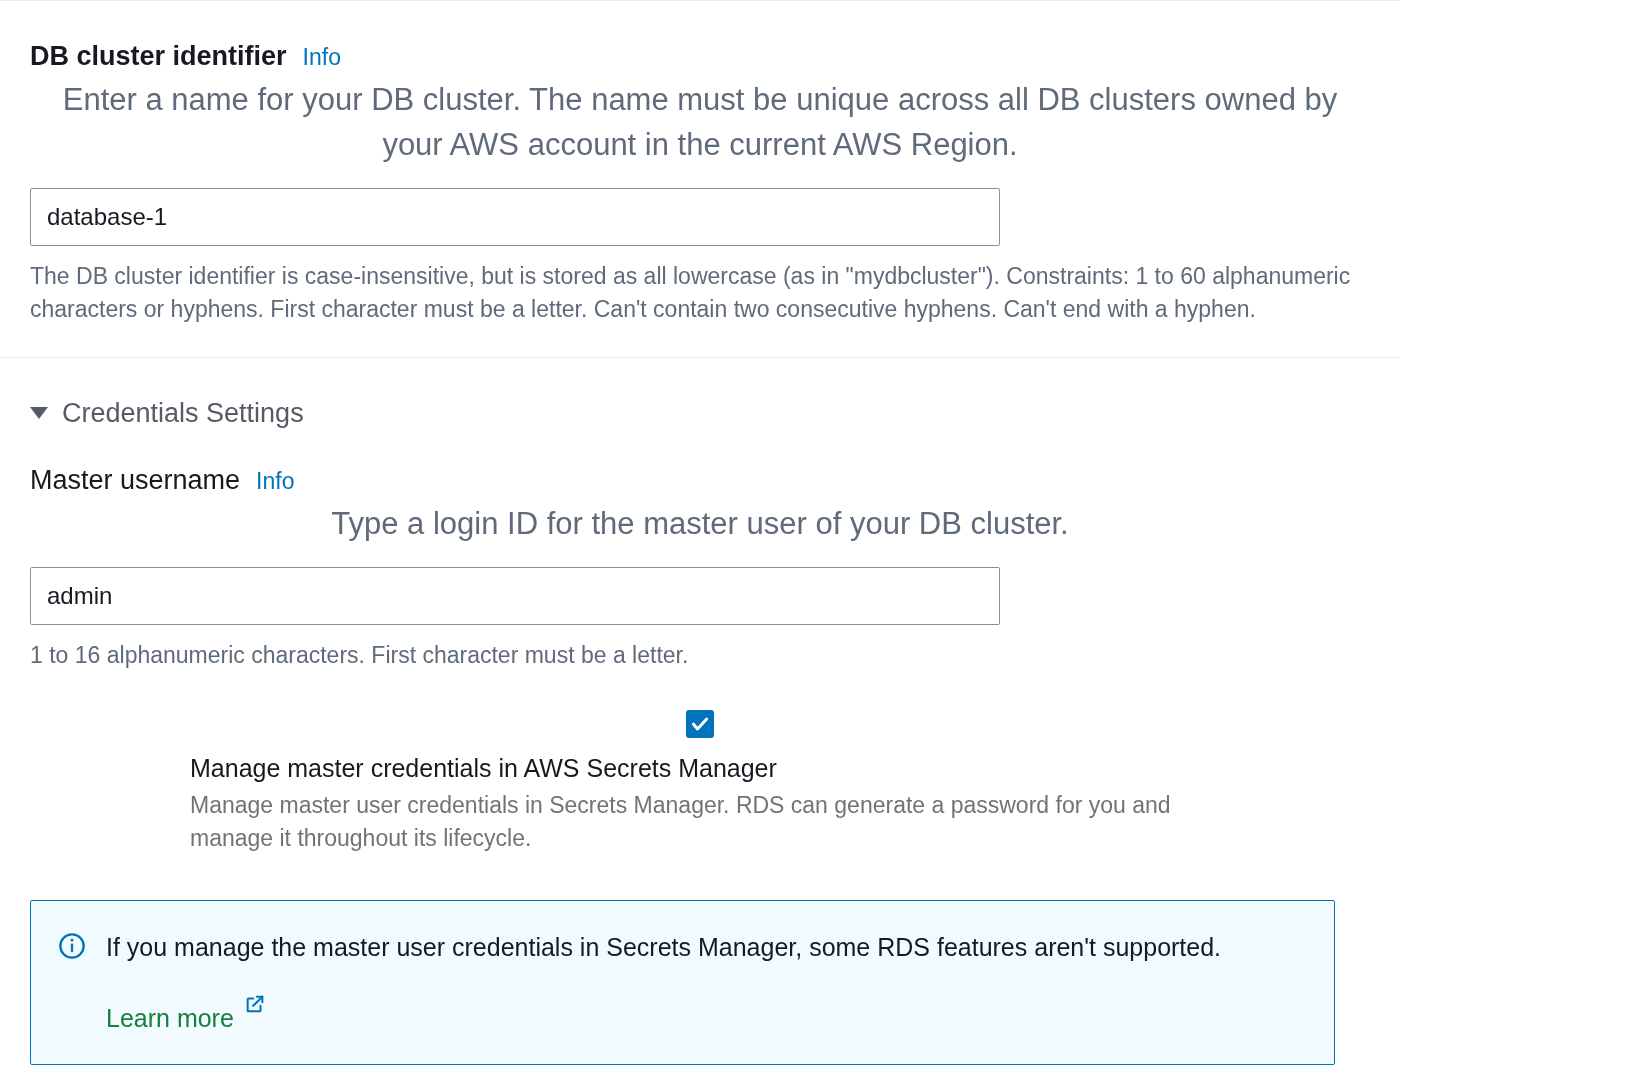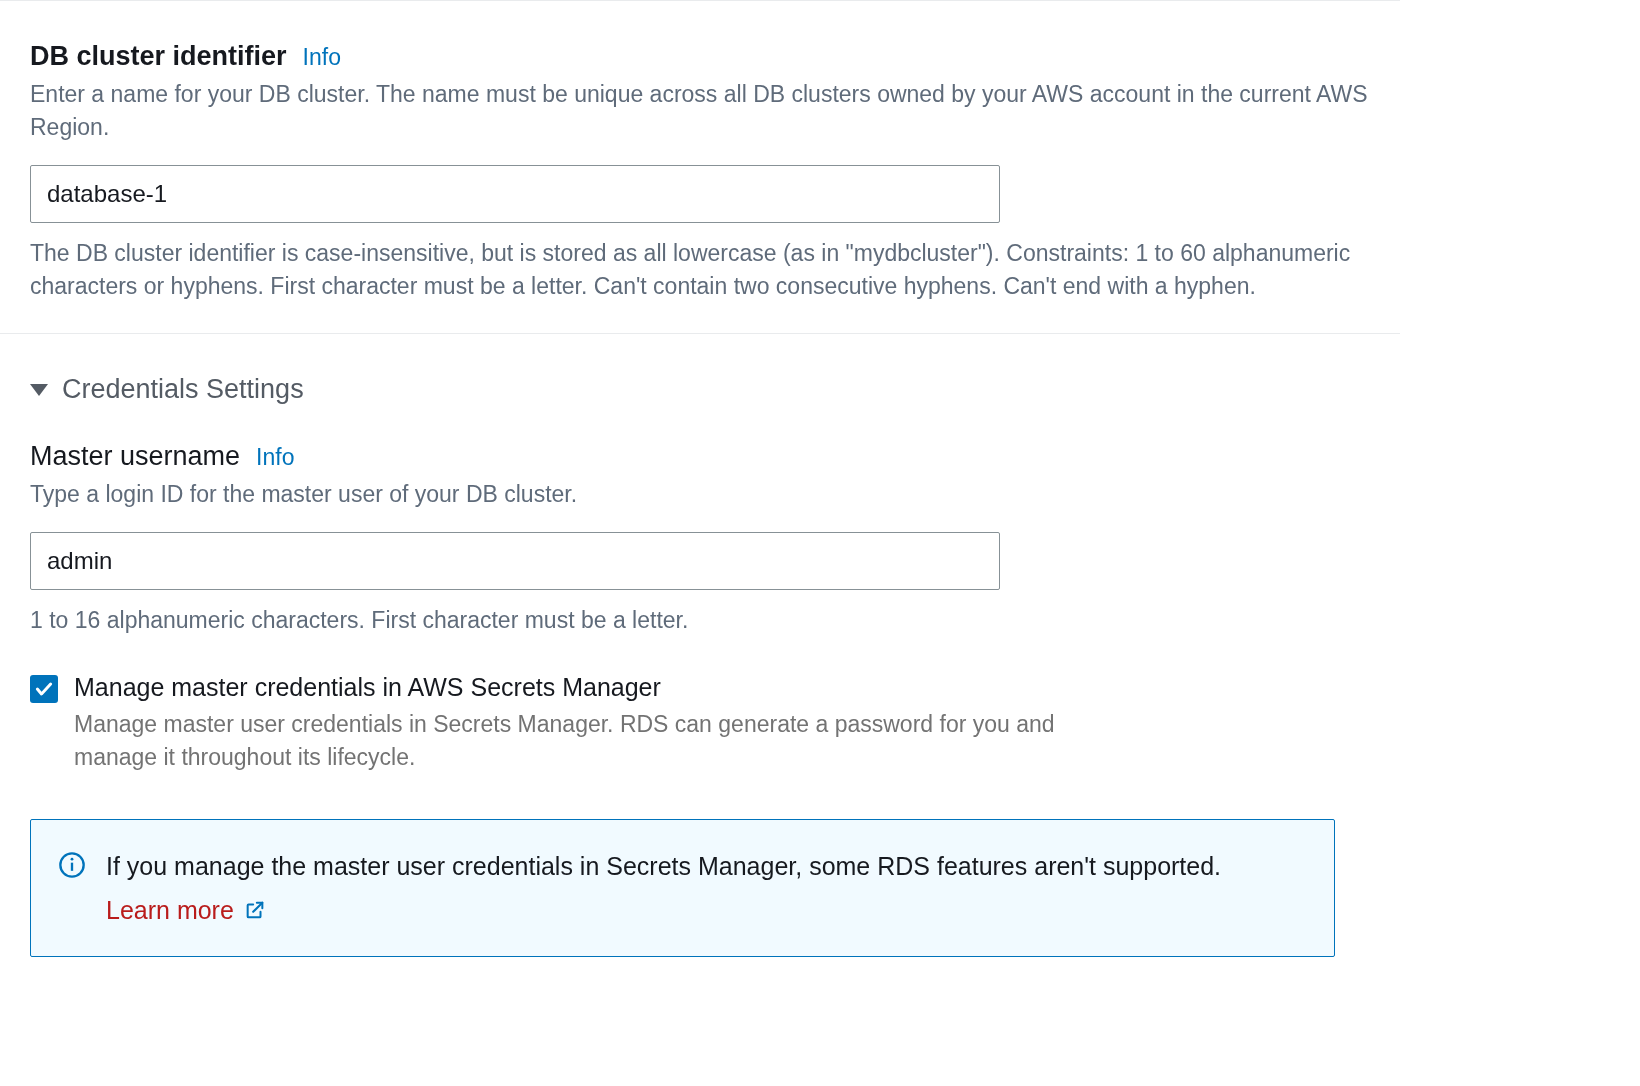--- a/index.html
+++ b/index.html
@@ -35,25 +35,26 @@
     font-weight: 700;
     color: #16191f;
   }
   .info-link {
     font-size: 23px;
     font-weight: 400;
     color: #0073bb;
     cursor: pointer;
   }
   .field-desc {
-    font-size: 23px;
+    font-size: 31px;
     line-height: 1.45;
     color: #5f6b7a;
     margin: 0 0 20px 0;
     max-width: 1580px;
+    text-align: center;
   }
   .text-input {
     width: 970px;
     height: 58px;
     border: 1px solid #879196;
     border-radius: 2px;
     padding: 12px 16px;
     font-size: 24px;
     color: #16191f;
     background: #fff;
@@ -80,23 +81,24 @@
     border-top: 12px solid #545b64;
     display: inline-block;
   }
   .subsection-title {
     font-size: 27px;
     font-weight: 400;
     color: #545b64;
   }
   .checkbox-row {
     display: flex;
-    align-items: flex-start;
+    align-items: center;
     gap: 16px;
     margin-top: 36px;
+    flex-direction: column;
   }
   .checkbox {
     width: 28px;
     height: 28px;
     flex: 0 0 28px;
     border-radius: 3px;
     background: #0073bb;
     display: flex;
     align-items: center;
     justify-content: center;
@@ -140,23 +142,24 @@
     color: #16191f;
     line-height: 1.45;
   }
   .learn-more-row {
     margin-top: 8px;
     display: flex;
     align-items: center;
     gap: 10px;
   }
   .learn-more {
-    color: #b91c1c;
+    color: #15803d;
     font-size: 25px;
     cursor: pointer;
+    margin-top: 27px;
   }
   .external-icon {
     width: 22px;
     height: 22px;
     stroke: #0073bb;
   }
 </style>
 </head>
 <body>
 

